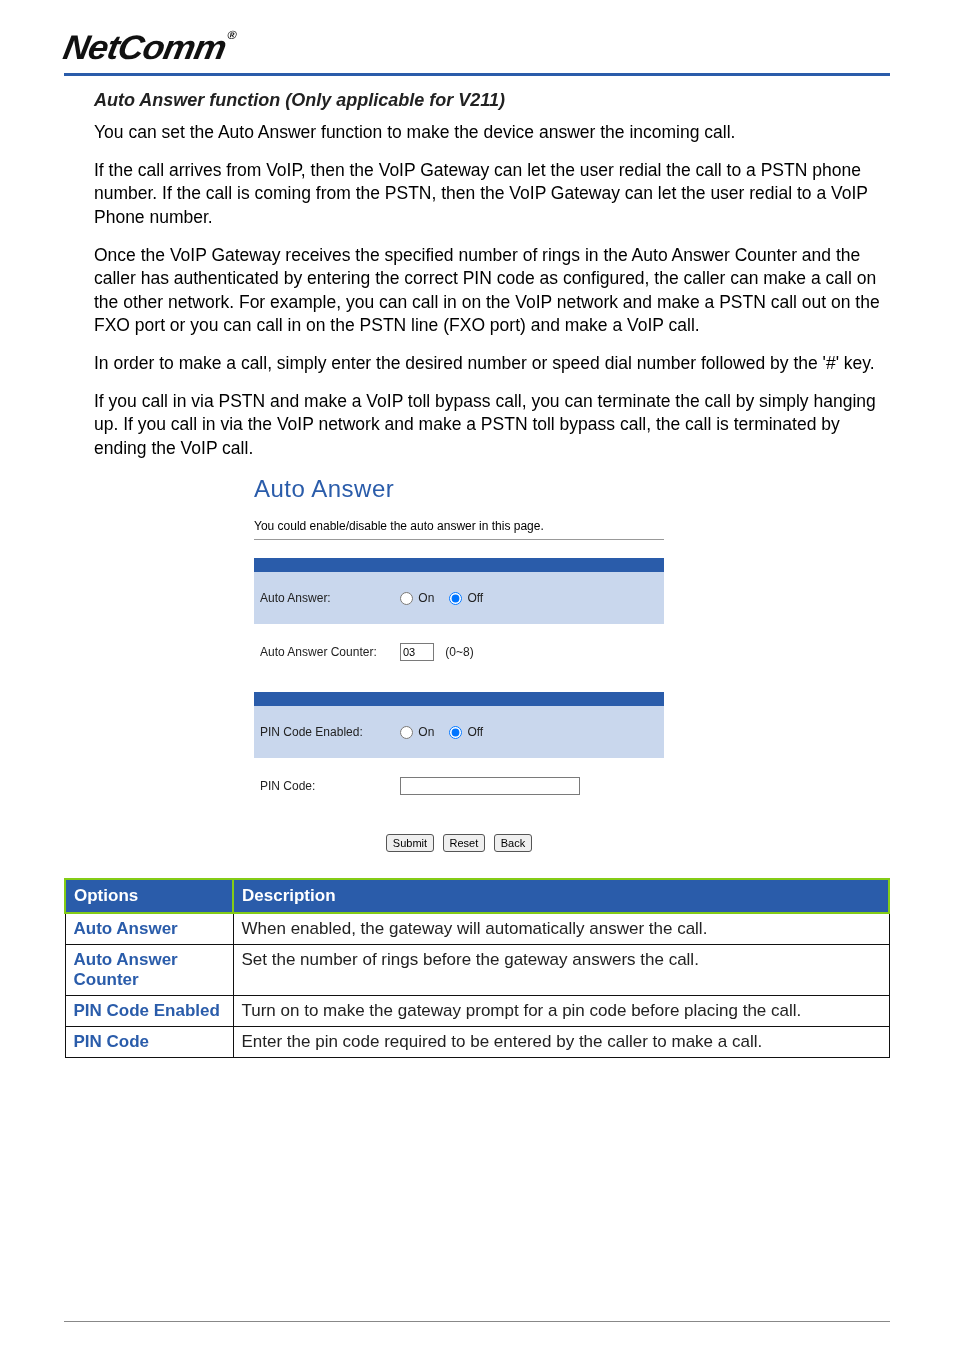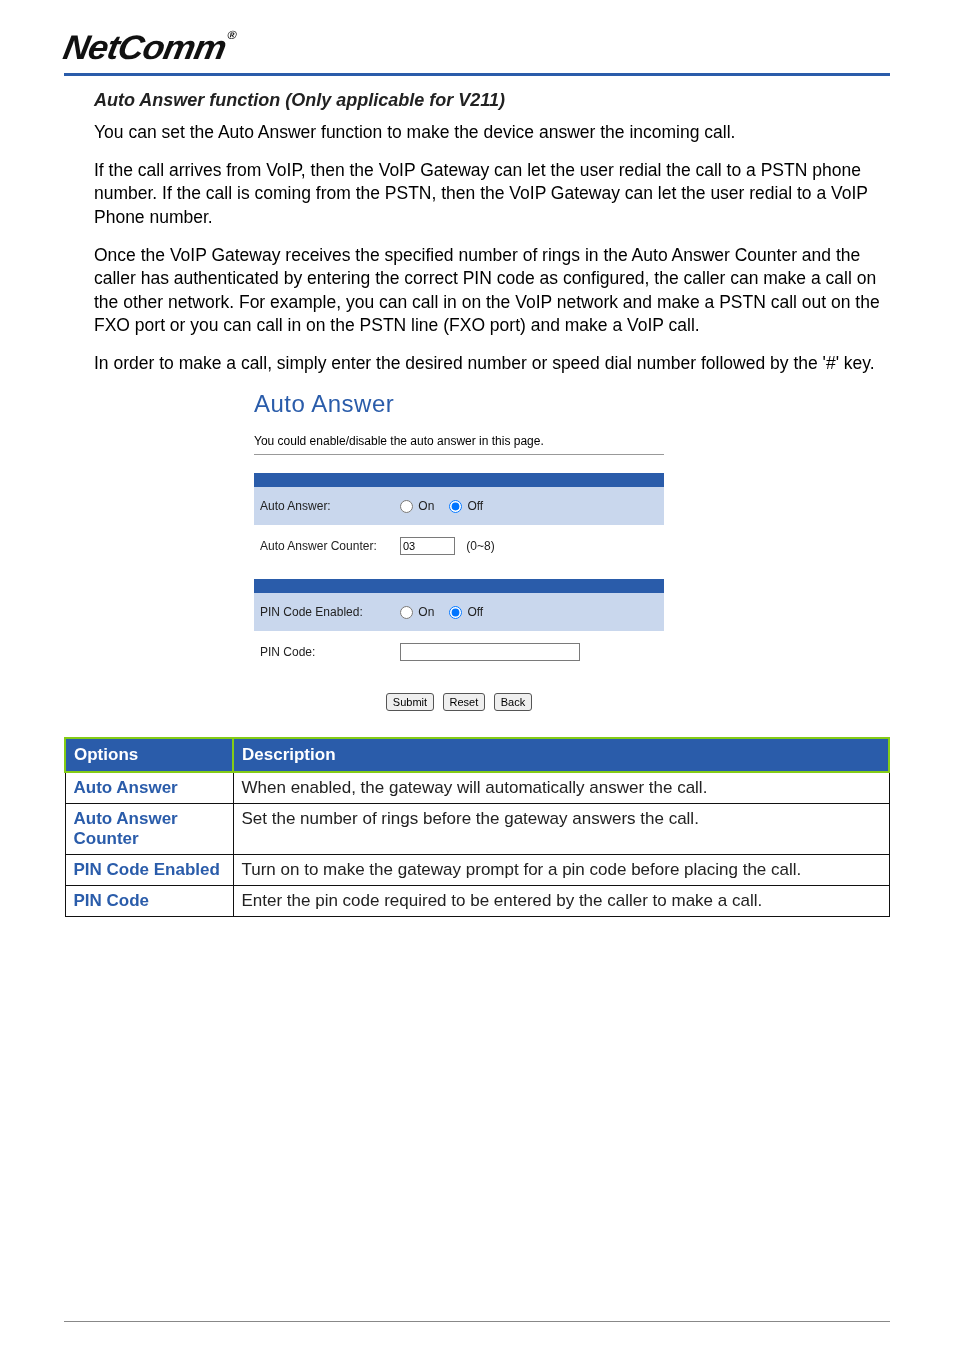--- a/index.html
+++ b/index.html
@@ -71,21 +71,21 @@
     font-size: 12px;
     margin-bottom: 12px;
   }
   .ui-panel-header {
     background: #2a5caa;
     height: 14px;
   }
   .ui-row {
     display: flex;
     align-items: center;
-    padding: 12px 6px;
+    padding: 19px 6px;
   }
   .ui-row.alt { background: #c9d7ed; }
   .ui-row .lbl { width: 140px; }
   .ui-row .ctrl { flex: 1; display: flex; align-items: center; gap: 4px; }
   .ui-row input[type=radio] { margin: 0 2px 0 0; vertical-align: middle; }
   .ui-row input[type=text] {
     font-size: 11px;
     height: 18px;
     padding: 0 2px;
     border: 1px solid #7a7a7a;
@@ -149,40 +149,41 @@
   <div class="logo">
     <span>NetComm</span><sup>®</sup>
   </div>
   <div class="rule"></div>
 
   <div class="section-title">Auto Answer function (Only applicable for V211)</div>
   <p class="body-text">You can set the Auto Answer function to make the device answer the incoming call.</p>
   <p class="body-text">If the call arrives from VoIP, then the VoIP Gateway can let the user redial the call to a PSTN phone number. If the call is coming from the PSTN, then the VoIP Gateway can let the user redial to a VoIP Phone number.</p>
   <p class="body-text">Once the VoIP Gateway receives the specified number of rings in the Auto Answer Counter and the caller has authenticated by entering the correct PIN code as configured, the caller can make a call on the other network. For example, you can call in on the VoIP network and make a PSTN call out on the FXO port or you can call in on the PSTN line (FXO port) and make a VoIP call.</p>
   <p class="body-text">In order to make a call, simply enter the desired number or speed dial number followed by the '#' key.</p>
+  <p class="body-text">If you call in via PSTN and make a VoIP toll bypass call, you can terminate the call by simply hanging up. If you call in via the VoIP network and make a PSTN toll bypass call, the call is terminated by ending the VoIP call.</p>
 
   <div class="screenshot-region">
     <div class="ui-title">Auto Answer</div>
     <div class="ui-subtext">You could enable/disable the auto answer in this page.</div>
     <hr class="ui-hr">
 
     <div class="ui-panel">
       <div class="ui-panel-header"></div>
       <div class="ui-row alt">
         <div class="lbl">Auto Answer:</div>
         <div class="ctrl">
           <label><input type="radio" name="aa" style=""> <span>On</span></label>
           &nbsp;&nbsp;
           <label><input type="radio" name="aa" checked="" style=""> <span>Off</span></label>
         </div>
       </div>
       <div class="ui-row">
         <div class="lbl">Auto Answer Counter:</div>
         <div class="ctrl">
-          <input type="text" style="width: 55px;" value="03">
+          <input type="text" style="width: 34px;" value="03">
           &nbsp;<span>(0~8)</span>
         </div>
       </div>
     </div>
 
     <div class="ui-panel">
       <div class="ui-panel-header"></div>
       <div class="ui-row alt">
         <div class="lbl">PIN Code Enabled:</div>
         <div class="ctrl">

